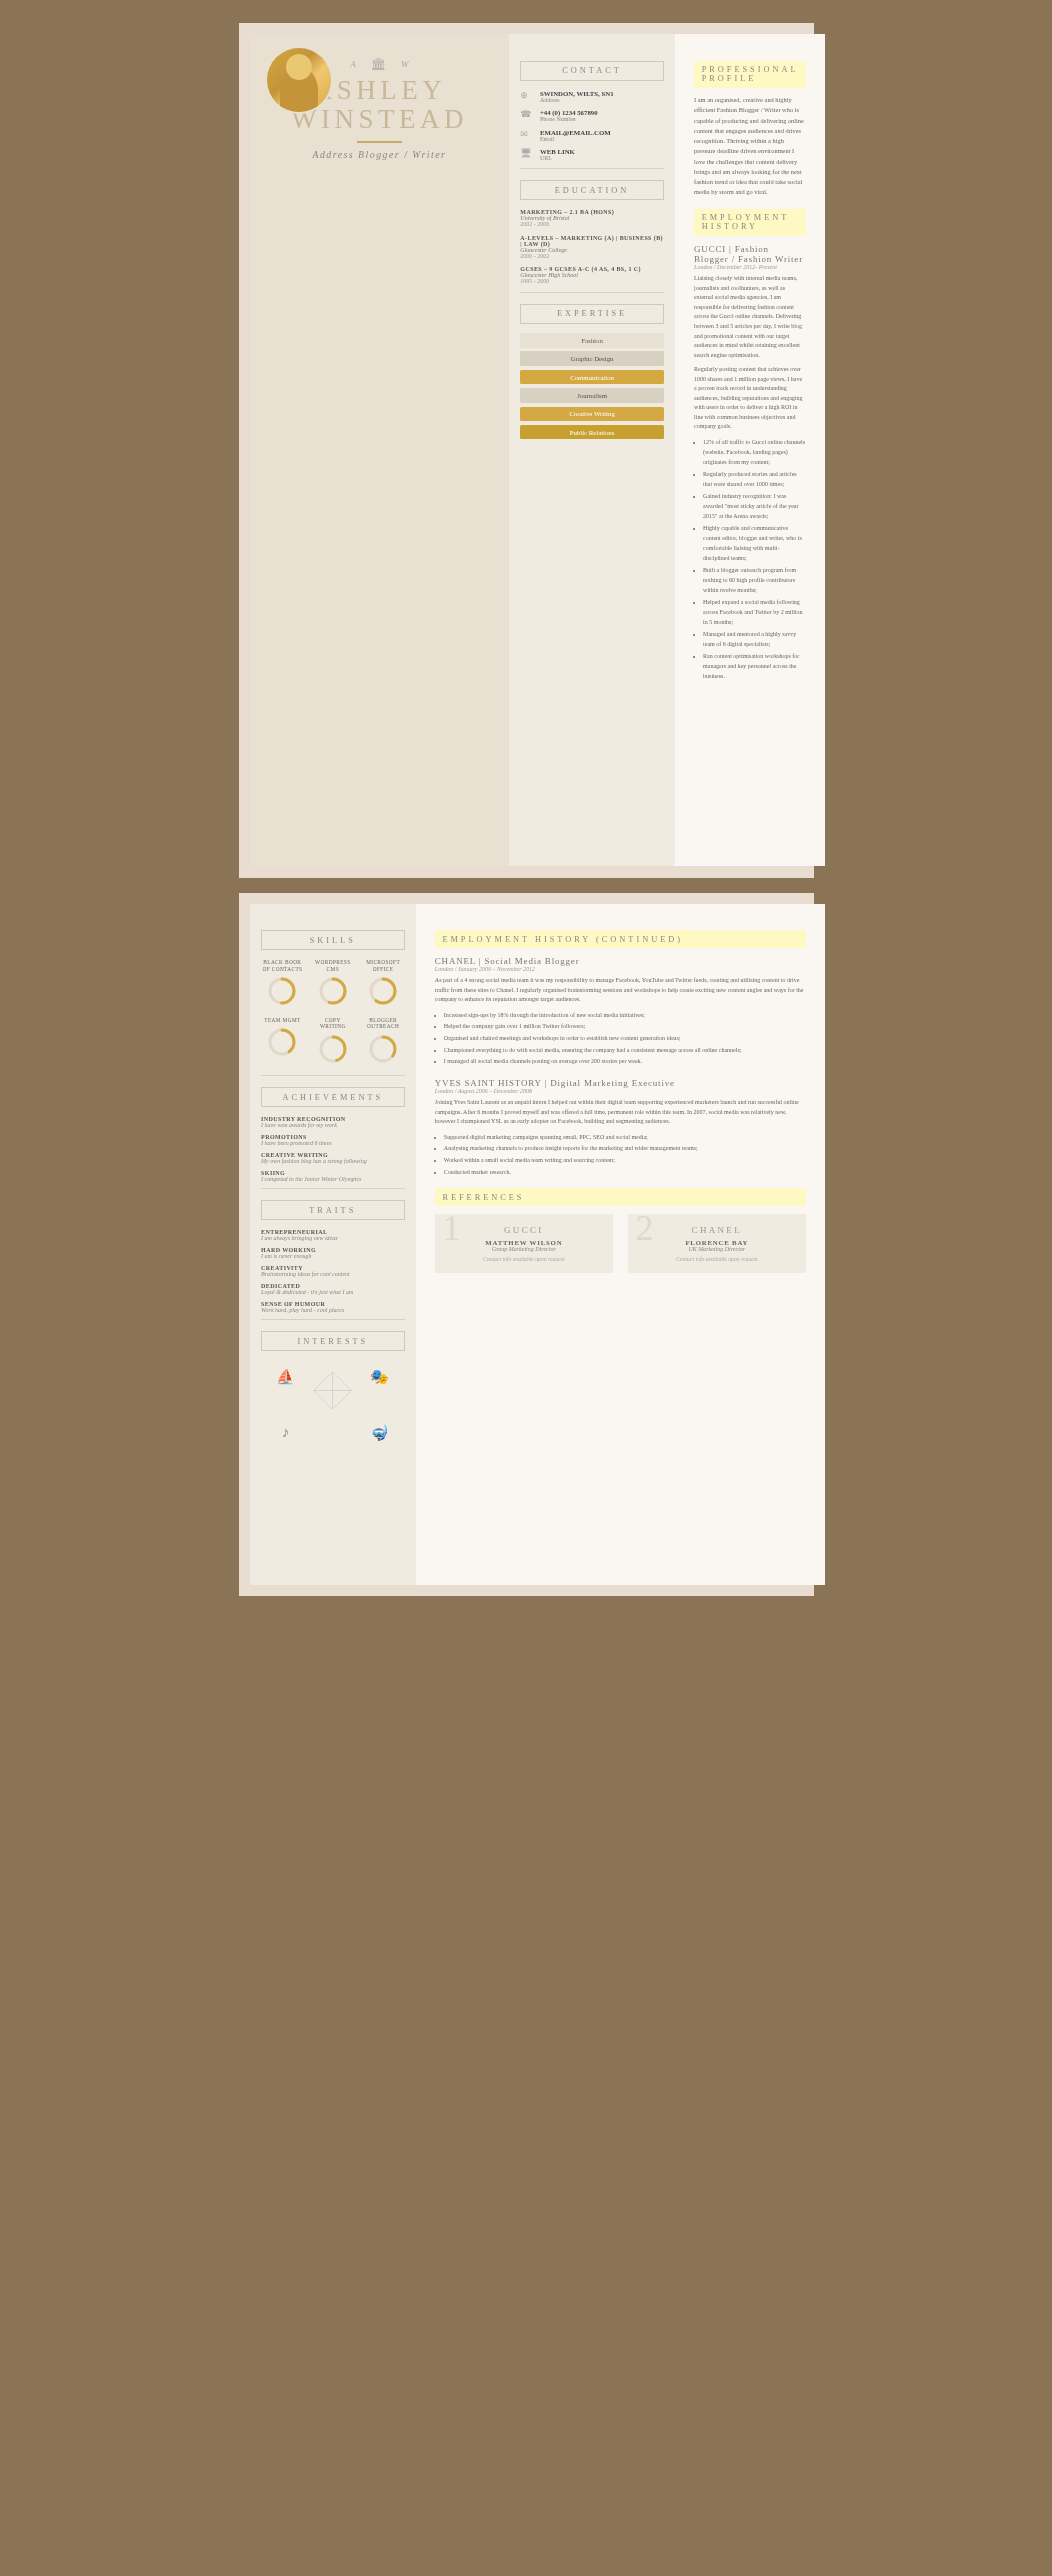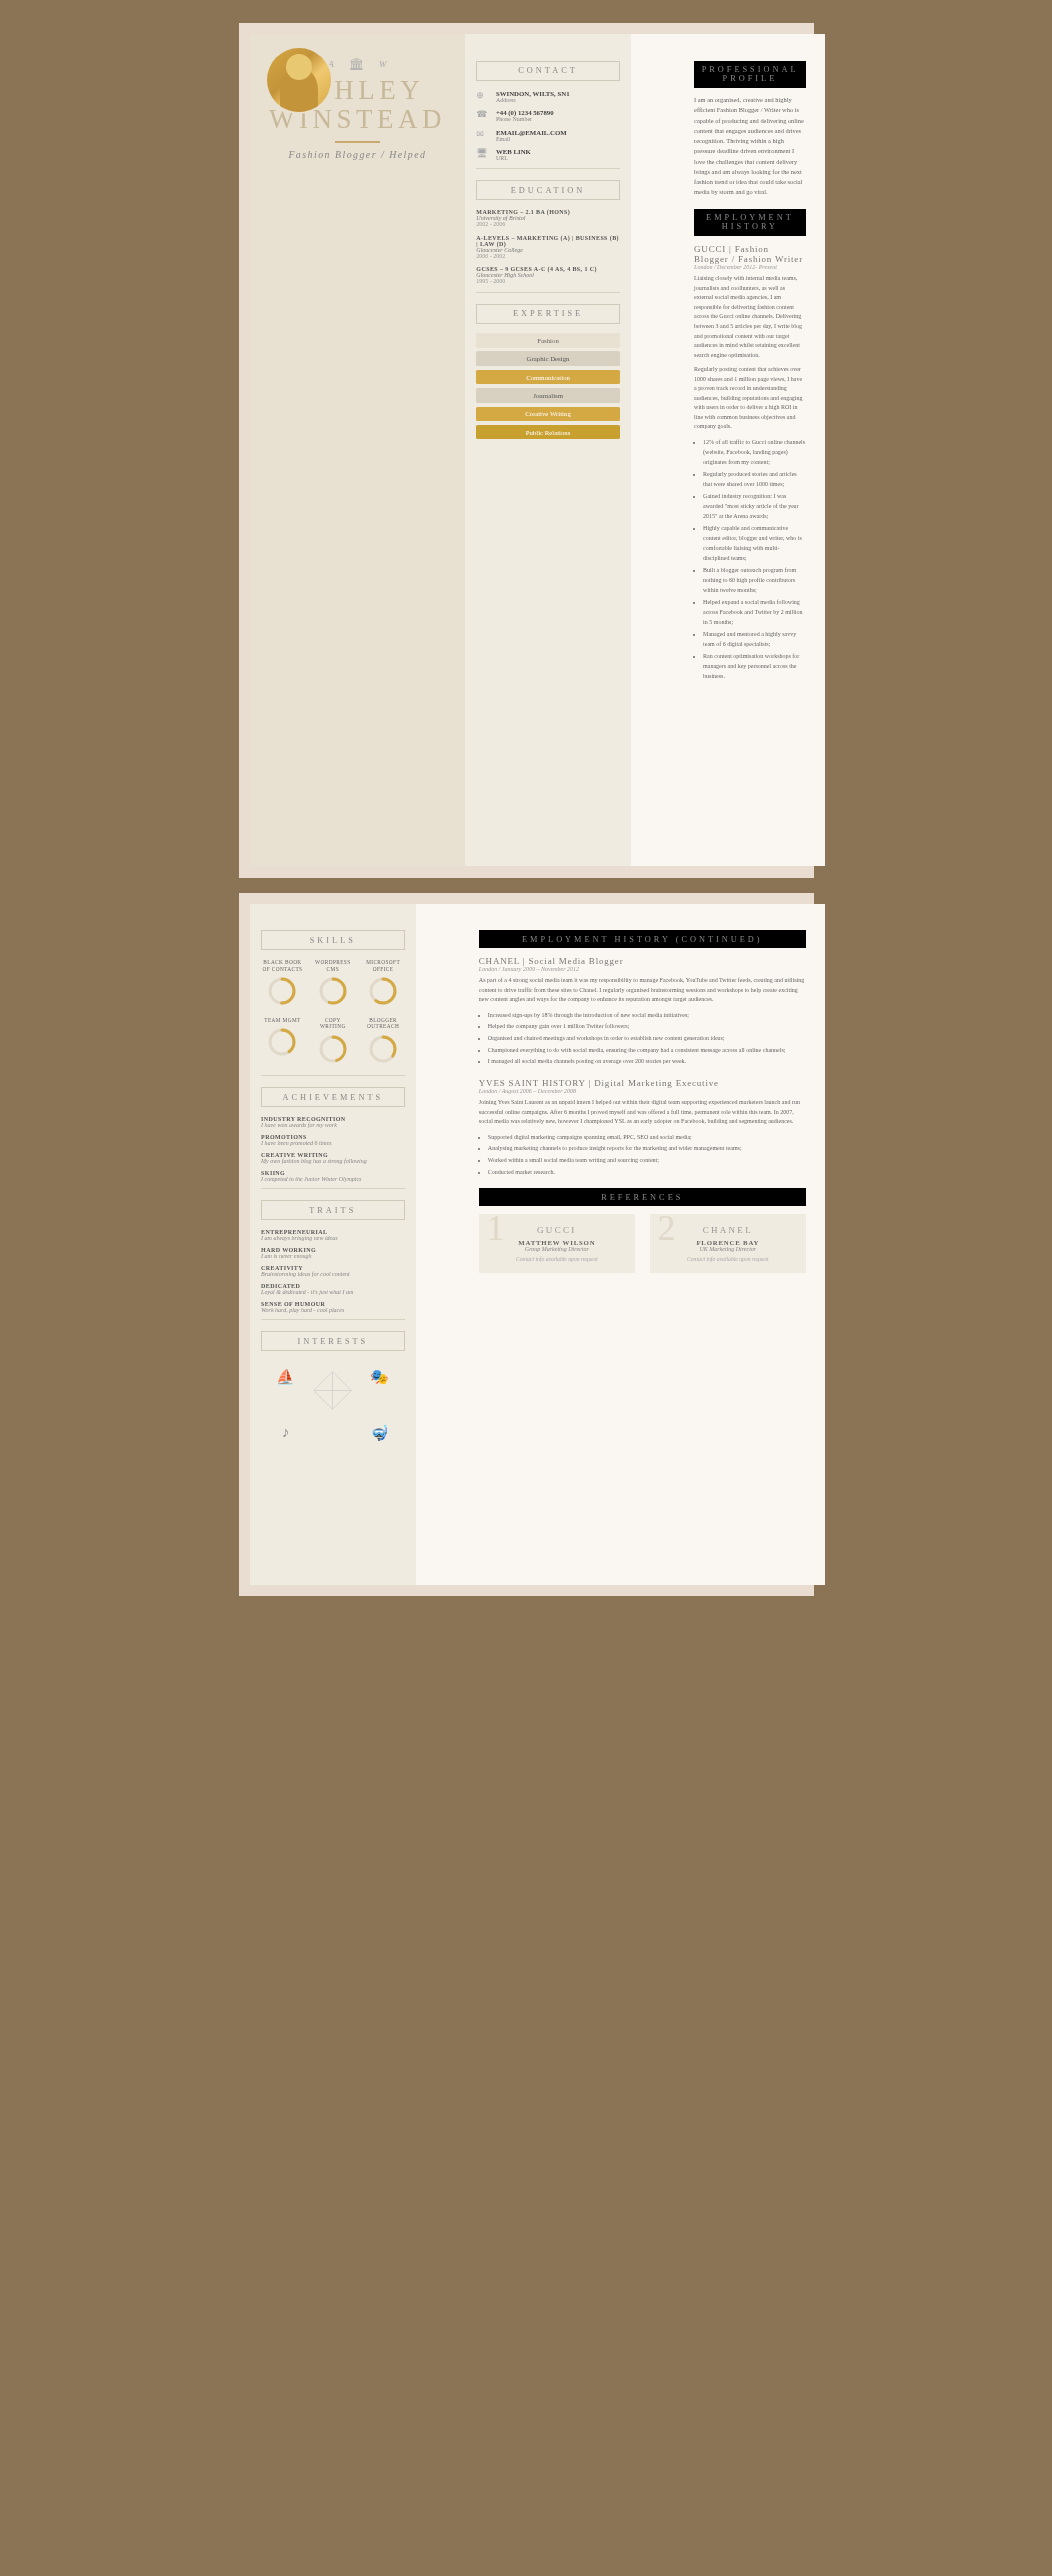--- a/index.html
+++ b/index.html
@@ -107,21 +107,20 @@
       height: 26px;
       background: #e8c870;
       border-radius: 50%;
       z-index: 1;
     }
 
     
     .main-layout {
       display: flex;
       width: 100%;
-      gap: 44px;
     }
 
     
     .sidebar {
       width: 166px;
       min-width: 166px;
       background: #f0ebe0;
       padding: 15px 11.3px;
     }
 
@@ -139,26 +138,25 @@
       letter-spacing: 3px;
       text-transform: uppercase;
       color: #888;
       border: 0.8px solid #d0c8b8;
       padding: 4.5px 7.6px;
       margin: 11.3px 0 9px 0;
       background: #f0ebe0;
     }
 
     .main-section-header {
-      text-align: center;
       font-size: 8.3px;
       letter-spacing: 3px;
       text-transform: uppercase;
       color: #888;
-      background: #000000;
+      background: #fef9c3;
       padding: 4.5px 7.6px;
       margin: 11.3px 0 7.6px 0;
     }
 
     
     .contact-item {
       display: flex;
       align-items: flex-start;
       gap: 6px;
       margin-bottom: 6px;
@@ -441,21 +439,21 @@
         <span style="font-size:9px;color:#aaa;font-style:italic;">A</span>
         <span style="font-size:12px;color:#aaa;">🏛</span>
         <span style="font-size:9px;color:#aaa;font-style:italic;">W</span>
       </div>
       <div class="name-title">
         <h1>
           <span>ASHLEY</span><br>
           <span>WINSTEAD</span>
         </h1>
         <div class="name-divider"></div>
-        <div class="job-title">Fashion Blogger / Helped</div>
+        <div class="job-title">Address Blogger / Writer</div>
       </div>
     </div>
 
     <div class="main-layout">
 
       <div class="sidebar">
 
         <div class="section-header">CONTACT</div>
 
         <div class="contact-item">

